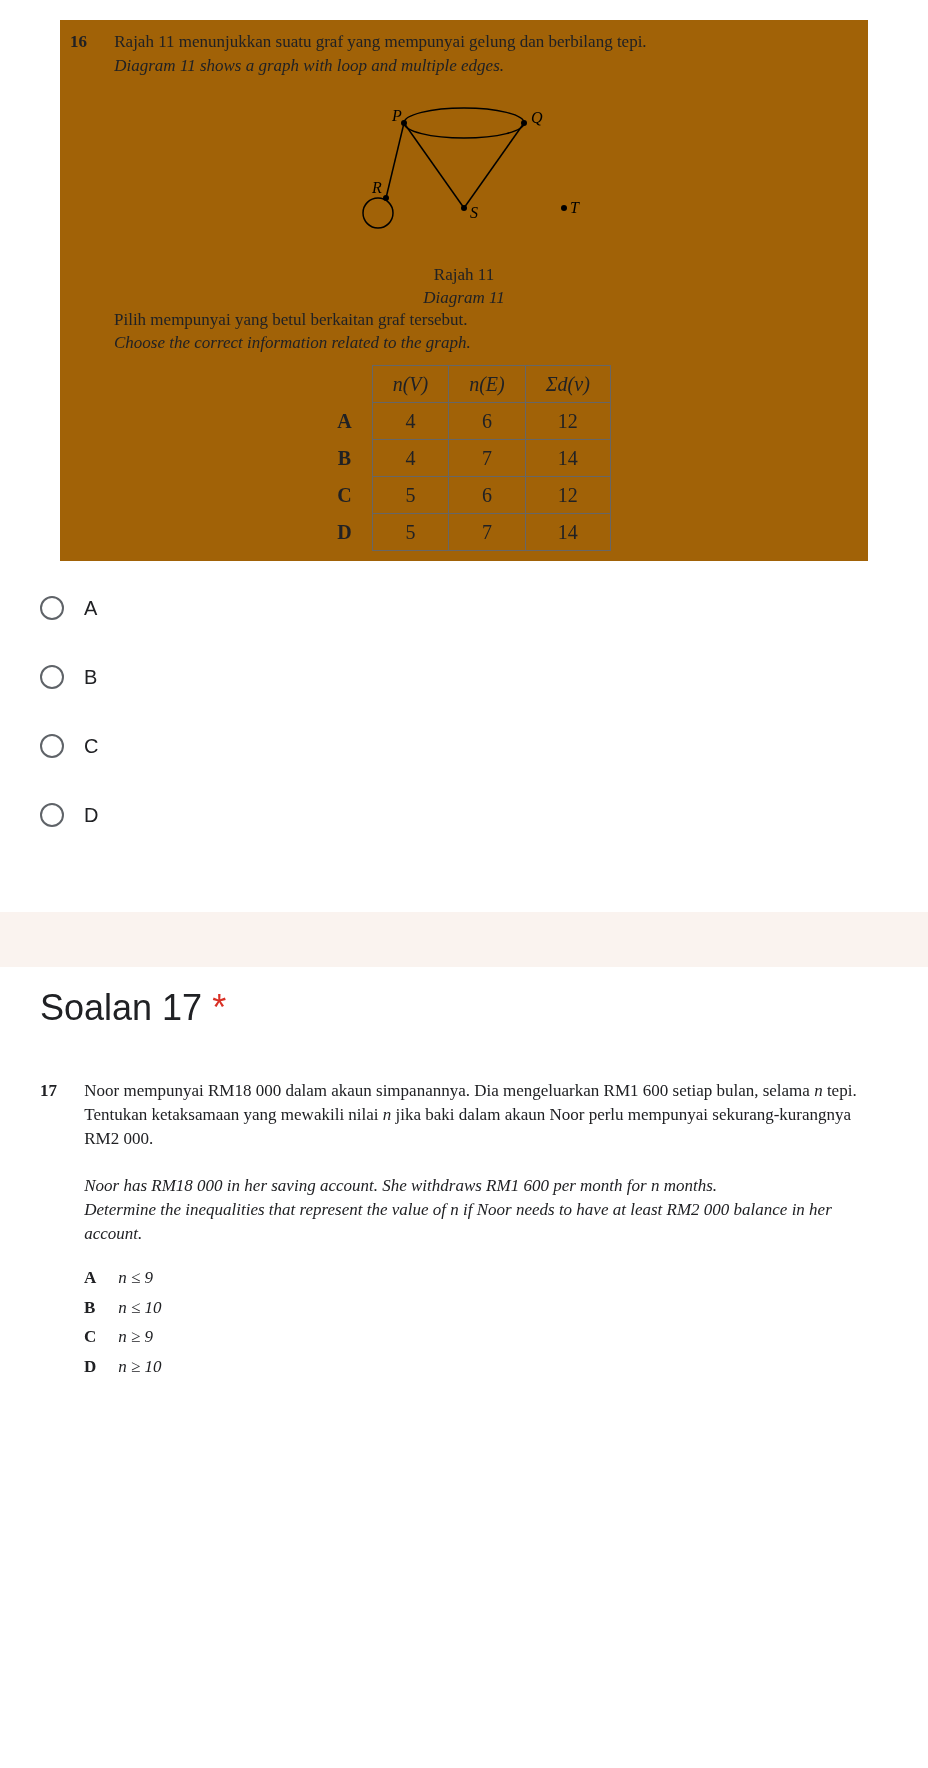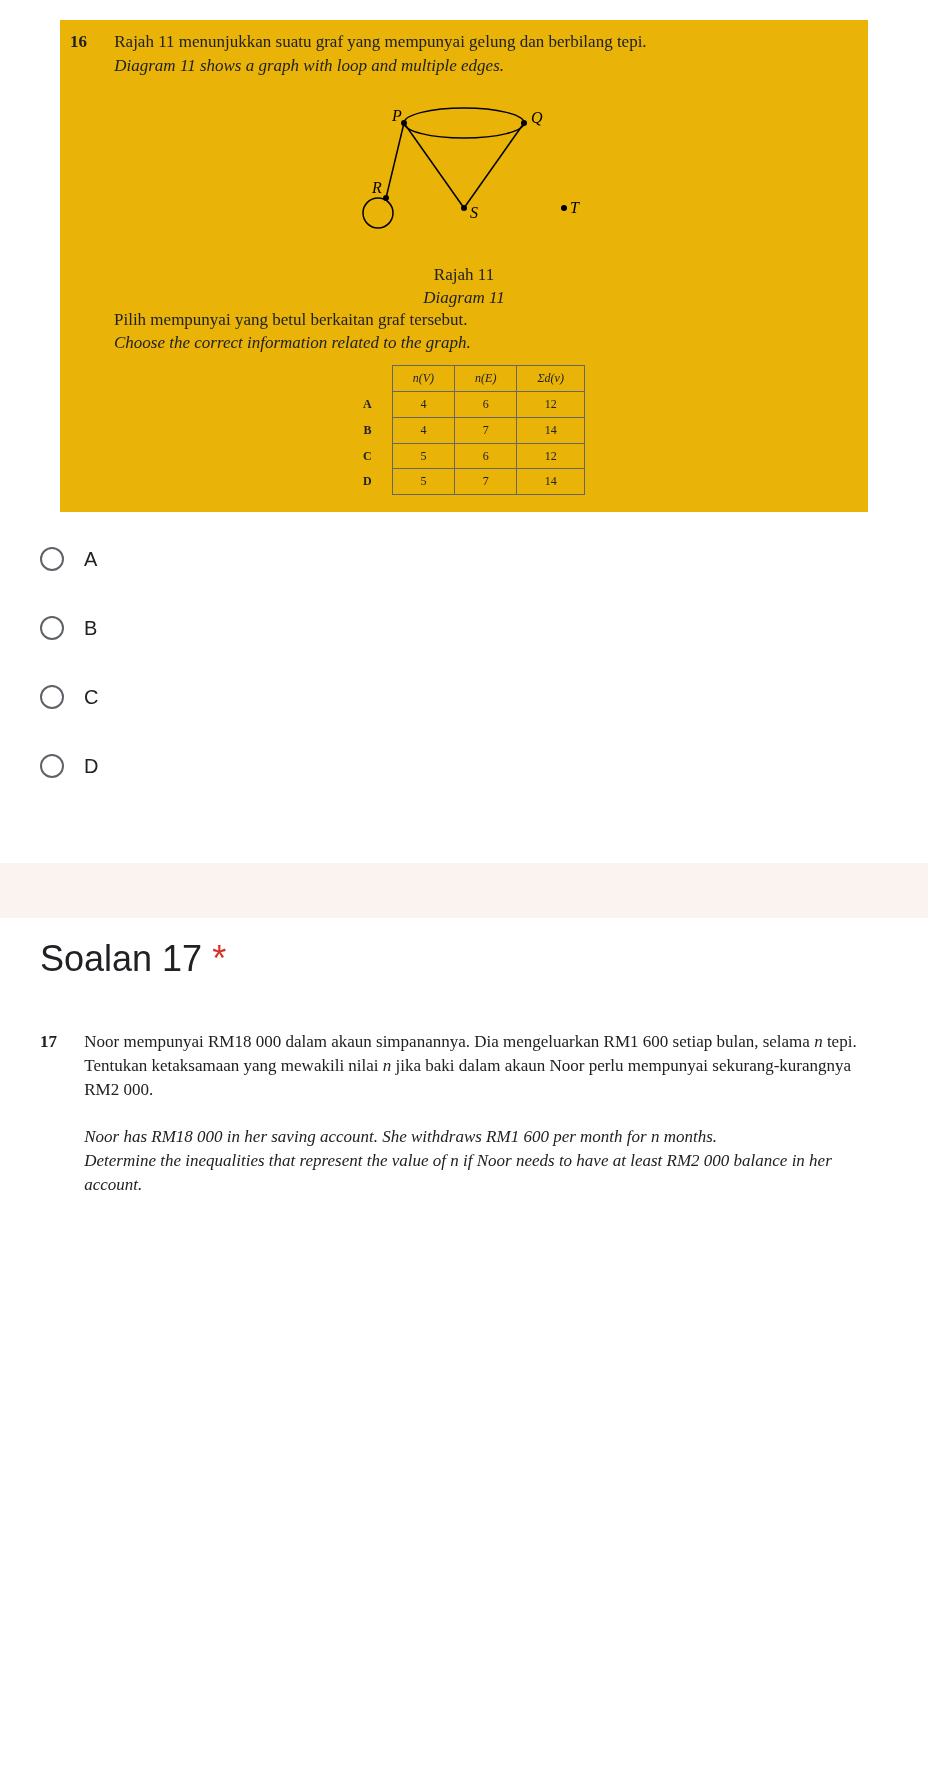--- a/index.html
+++ b/index.html
@@ -11,21 +11,21 @@
       font-family: Arial, sans-serif;
       background: #fff;
       color: #202124;
       width: 928px;
     }
     .question-card {
       background: #fff;
       padding: 20px 40px;
     }
     .question-image {
-      background: #eab308;
+      background: #a16207;
       padding: 10px;
       margin: 0 20px;
     }
     .question-content {
       font-family: 'Times New Roman', Times, serif;
       font-size: 17px;
       line-height: 1.4;
     }
     .q-number {
       display: inline-block;
@@ -53,23 +53,23 @@
     }
     .diagram-label {
       text-align: center;
       margin-top: 10px;
     }
     .instruction {
       margin: 15px 0 10px 44px;
     }
     .data-table {
       border-collapse: collapse;
-      margin: 7px auto;
+      margin: 0 auto;
       font-family: 'Times New Roman', Times, serif;
-      font-size: 12px;
+      font-size: 20px;
     }
     .data-table th, .data-table td {
       border: 1px solid #666;
       padding: 4px 20px;
       text-align: center;
     }
     .data-table th {
       font-weight: normal;
       font-style: italic;
     }
@@ -246,14 +246,32 @@
   <div class="question-content">
     <span class="q-number">17</span>
     <span class="q-text">
       <span>Noor mempunyai RM18 000 dalam akaun simpanannya.  Dia mengeluarkan RM1 600 setiap bulan, selama </span><span style="font-style:italic">n</span><span> tepi.</span><br>
       <span>Tentukan ketaksamaan yang mewakili nilai </span><span style="font-style:italic">n</span><span> jika baki dalam akaun Noor perlu mempunyai sekurang-kurangnya RM2 000.</span>
       <br><br>
       <span class="q-text-italic">Noor has RM18 000 in her saving account.  She withdraws RM1 600 per month for n months.</span><br>
       <span class="q-text-italic">Determine the inequalities that represent the value of n if Noor needs to have at least RM2 000 balance in her account.</span>
     </span>
 
+    <div class="q17-options">
+      <div class="q17-option-row">
+        <span class="q17-option-label">A</span>
+        <span class="q17-option-text">n ≤ 9</span>
+      </div>
+      <div class="q17-option-row">
+        <span class="q17-option-label">B</span>
+        <span class="q17-option-text">n ≤ 10</span>
+      </div>
+      <div class="q17-option-row">
+        <span class="q17-option-label">C</span>
+        <span class="q17-option-text">n ≥ 9</span>
+      </div>
+      <div class="q17-option-row">
+        <span class="q17-option-label">D</span>
+        <span class="q17-option-text">n ≥ 10</span>
+      </div>
+    </div>
   </div>
 </div>
 
 </body></html>

